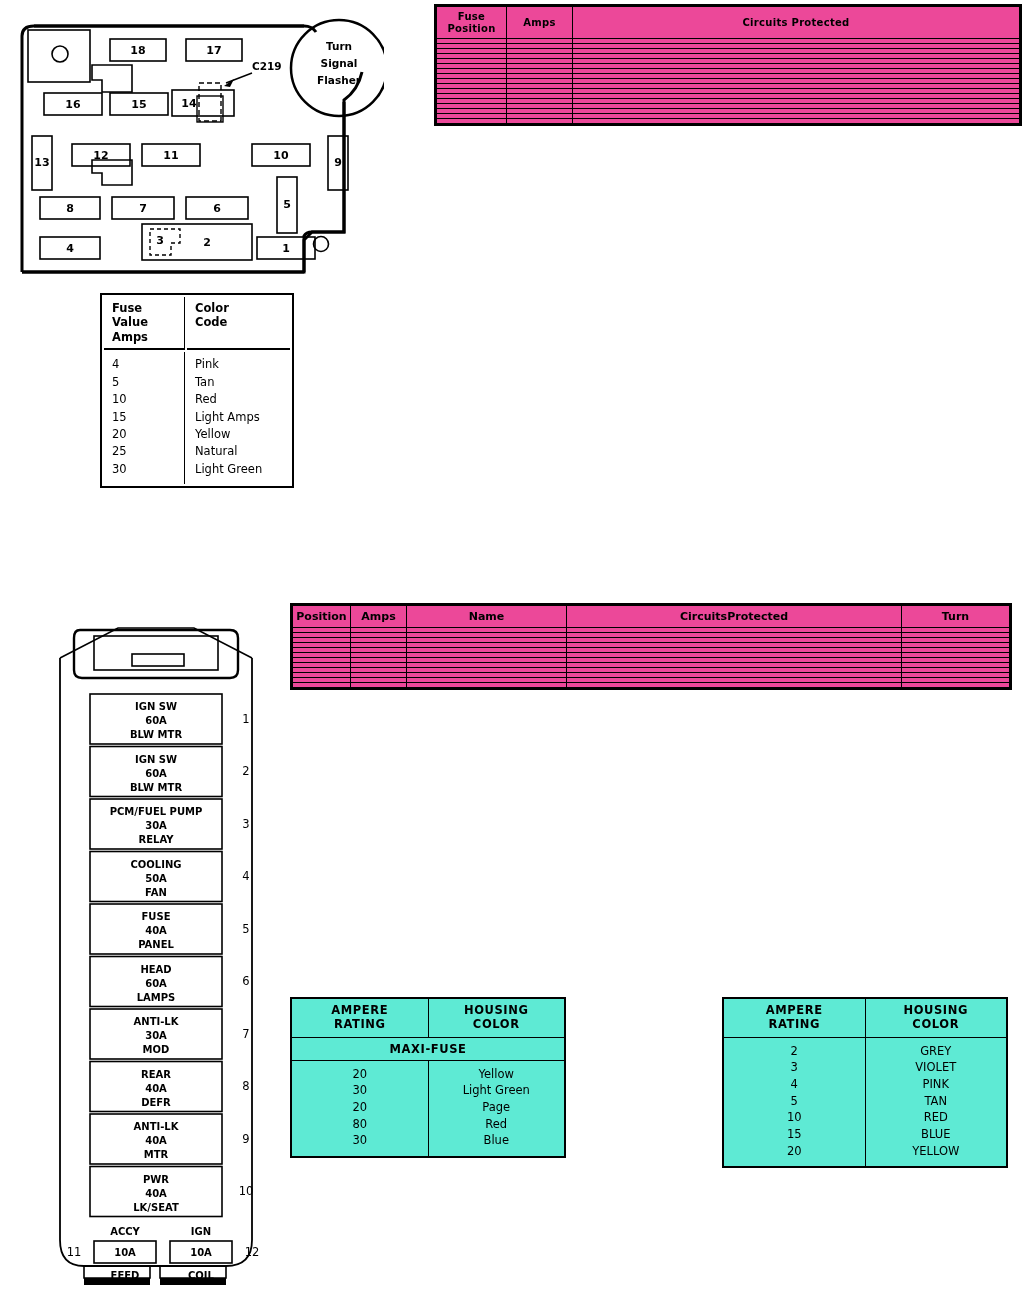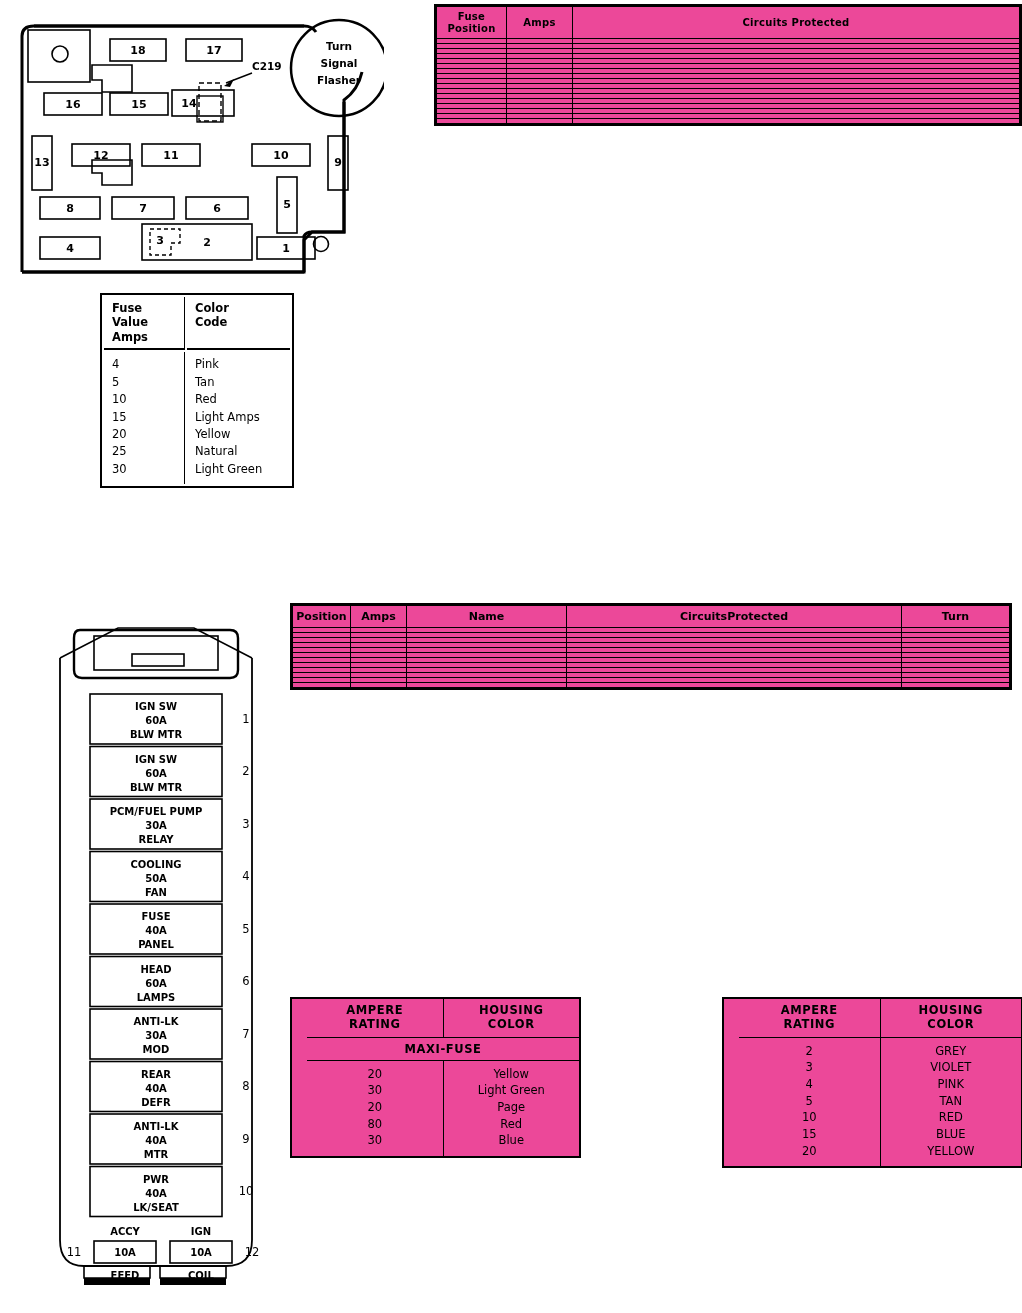--- a/index.html
+++ b/index.html
@@ -82,21 +82,21 @@
   #pdb-table table { width: 100%; }
   #pdb-table th { font-size: 11px; padding: 4px 2px; margin-left: 8px; }
   #pdb-table td { line-height: 1.35; }
   #pdb-table td.pos  { text-align: center; }
   #pdb-table td.amps { text-align: center; }
   #pdb-table td.name { padding-left: 8px; }
   #pdb-table td.circ { padding-left: 8px; }
   #pdb-table td.page { padding-left: 8px; }
 
   
-  .amp-table { border: 2px solid #000; font-size: 11.5px; background:#ec4899;padding-left:15px;}
+  .amp-table { border: 2px solid #000; font-size: 11.5px; background:#5eead4;}
   .amp-table table { width: 100%; border-collapse: collapse; table-layout: fixed;}
   .amp-table td { border: none; padding: 0; text-align: center; }
   .amp-table .hdr td {
     font-weight: bold; line-height: 1.2; padding: 5px 2px;
     border-bottom: 1px solid #000; letter-spacing: .6px;
   }
   .amp-table .hdr td.left { border-right: 1px solid #000; }
   .amp-table .subhdr td {
     font-weight: bold; padding: 4px 2px; border-bottom: 1px solid #000;
     letter-spacing: .6px;

